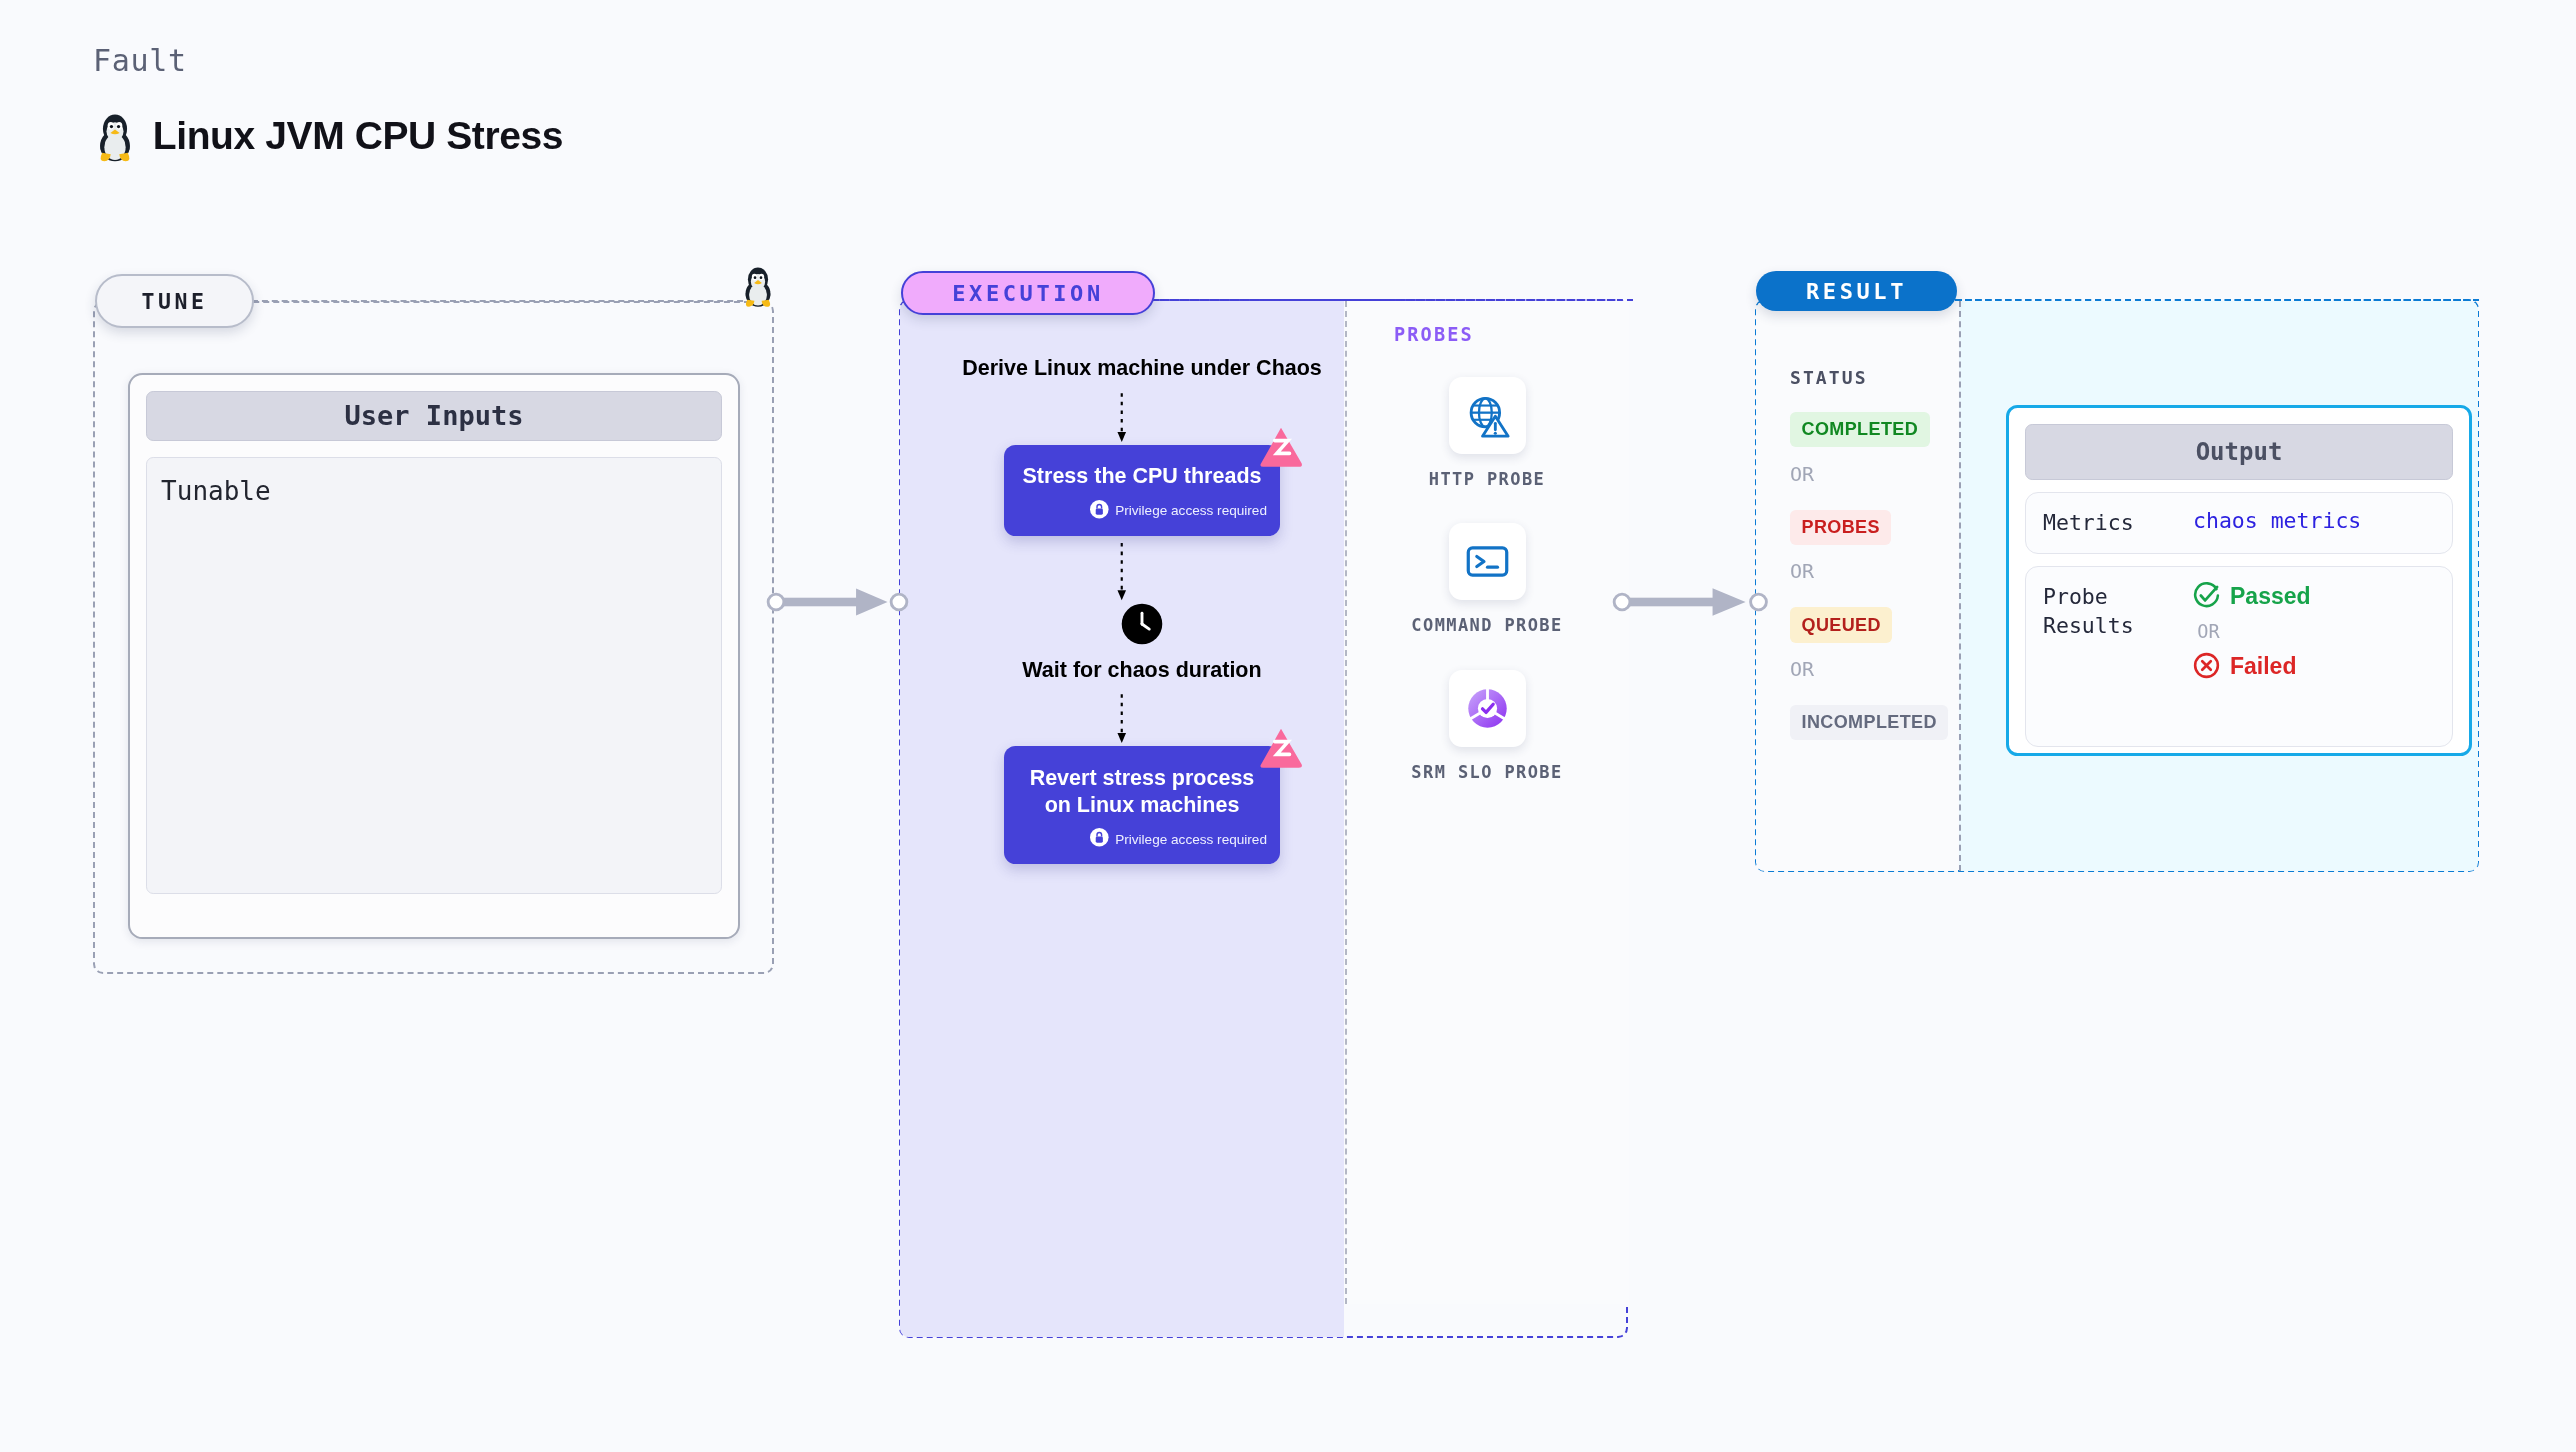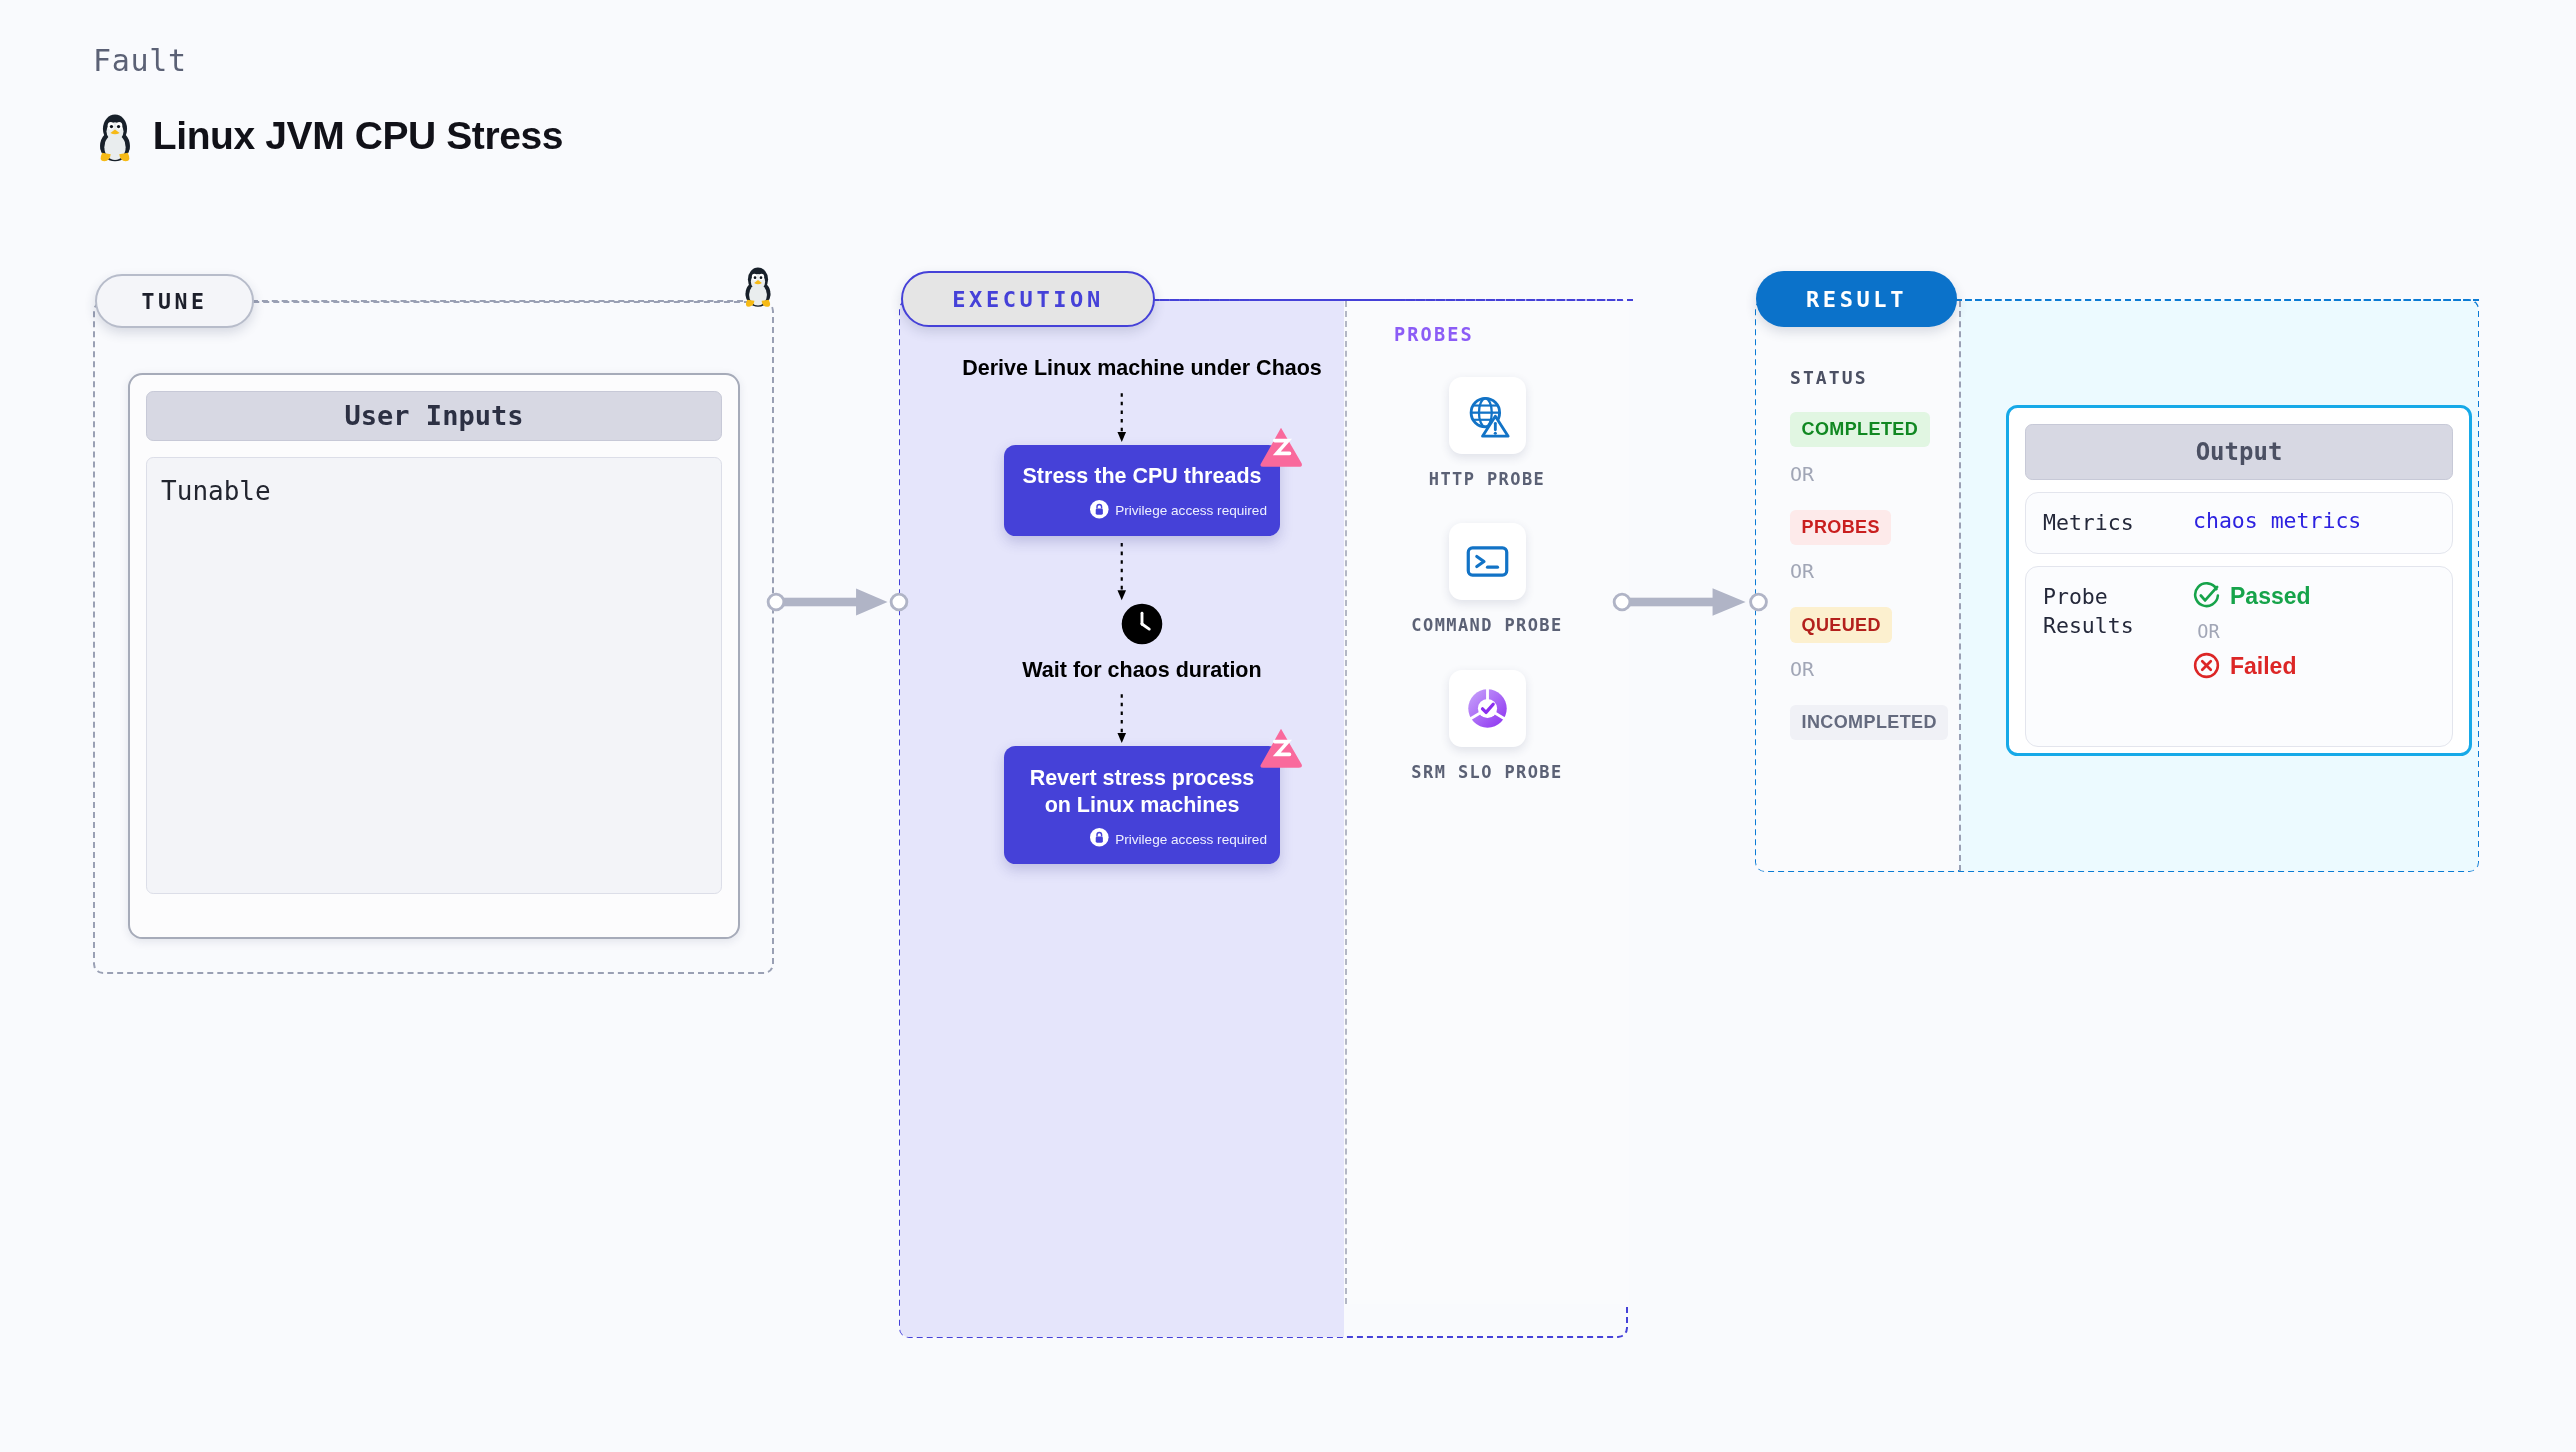--- a/index.html
+++ b/index.html
@@ -134,22 +134,22 @@
     border-right: 0;
     z-index: 1;
   }
   #probes-divider {
     position: absolute;
     left: 1345px; top: 301px; height: 1003px;
     border-left: 2.1px dashed #b3b7c5;
     z-index: 3;
   }
   #exec-badge {
-    left: 901px; top: 271px; width: 254px; height: 56px;
-    background: #e5e5e5; border: 2.9px solid #4541d8;
+    left: 901px; top: 271px; width: 254px; height: 44px;
+    background: #f0abfc; border: 2.9px solid #4541d8;
     color: #4541d8; font-size: 22px;
   }
   #exec-conn { left: 1153px; top: 299px; width: 480px; border-top-color: #4541d8; }
 
   
   #result-body {
     left: 1755px; top: 299px; width: 724px; height: 573px;
     border: 2.9px dashed #0b7bd4;
     background: transparent;
   }
@@ -167,21 +167,21 @@
     border-radius: 0 8.6px 8.6px 0;
     z-index: 1;
   }
   #result-divider {
     position: absolute;
     left: 1959px; top: 301px; height: 570px;
     border-left: 2.1px dashed #9aa0b4;
     z-index: 3;
   }
   #result-badge {
-    left: 1756px; top: 271px; width: 201px; height: 56px;
+    left: 1756px; top: 271px; width: 201px; height: 40px;
     background: #0b72ca; border: none;
     color: #ffffff; font-size: 22px;
   }
   #result-conn { left: 1956px; top: 299px; width: 523px; border-top-color: #0b7bd4; }
 
   
   .flow { position: absolute; z-index: 5; left: 900px; top: 301px; width: 484px; }
   .flow-step-text {
     text-align: center;
     font-size: 21.5px;

